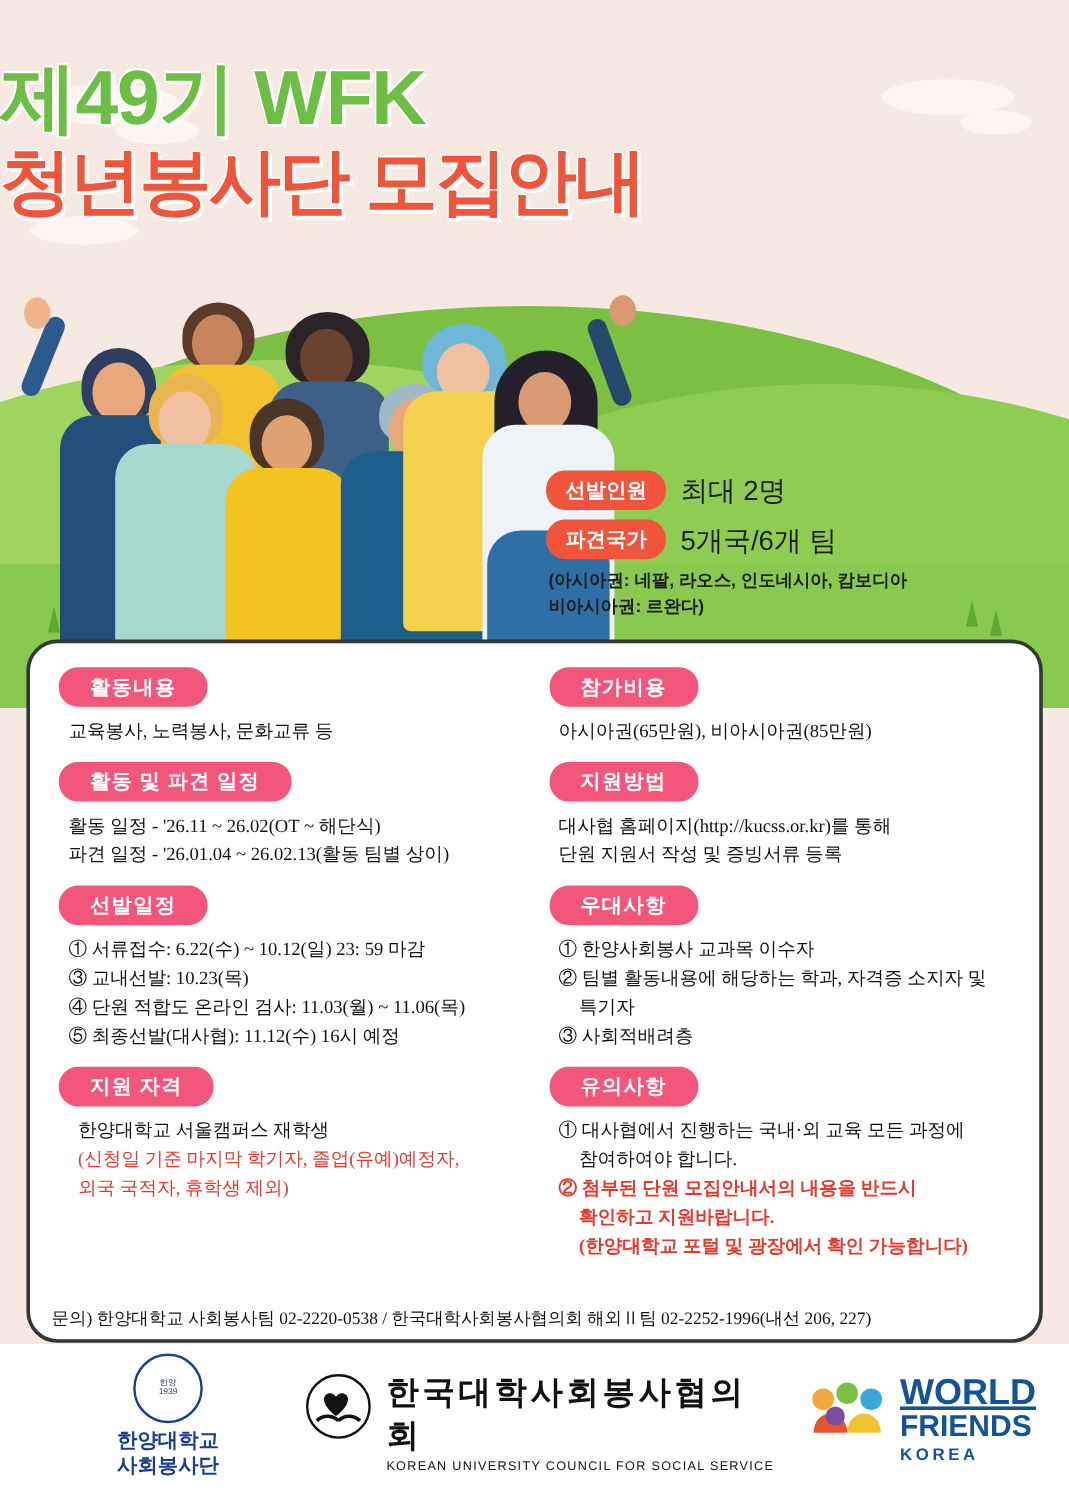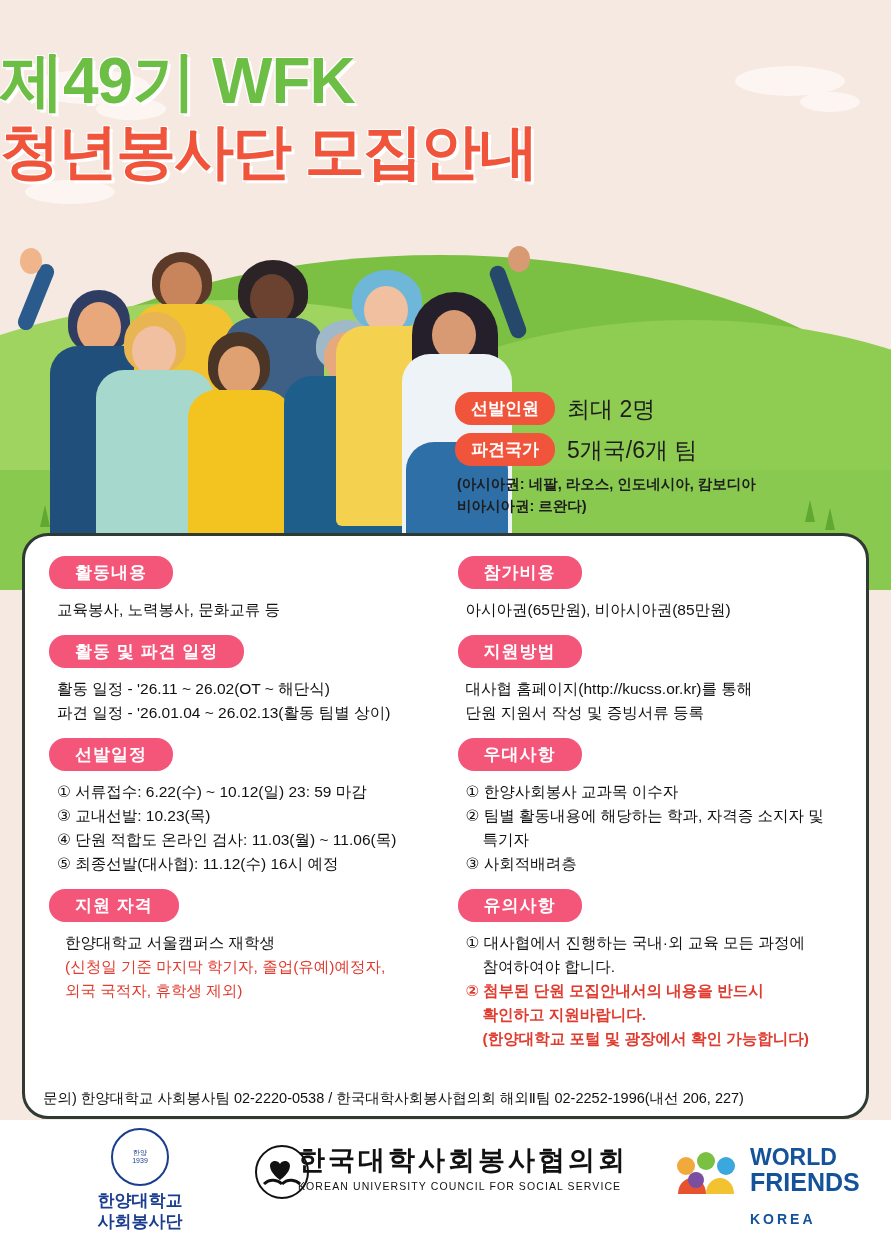--- a/index.html
+++ b/index.html
@@ -144,20 +144,21 @@
   
   .card {
     position: absolute;
     left: 22px; top: 533px;
     width: 847px; height: 586px;
     background: #ffffff;
     border: 3px solid #2f3a33;
     border-radius: 26px;
     z-index: 7;
     padding: 20px 24px 10px 24px;
+    font-family: Liberation Serif, serif;
   }
   .cols { display: flex; gap: 24px; }
   .col { width: 50%; }
 
   .sec { margin-bottom: 13px; }
   .sec-title {
     display: inline-block;
     background: #f4567a;
     color: #ffffff;
     font-weight: bold;
@@ -205,31 +206,31 @@
     font-size: 7px; color: #1b3d8f;
     display: flex; align-items: center; justify-content: center;
     flex-direction: column; line-height: 1.2;
   }
   .logo1 .name { color: #1b3d8f; font-weight: bold; font-size: 17px; line-height: 1.25; }
 
   .kucss-mark {
     width: 64px; height: 56px;
     position: absolute; left: 0; top: 2px;
   }
-  .kucss-text { margin-left: 48px; text-align: left; }
+  .kucss-text { margin-left: 72px; text-align: left; }
   .kucss-kr {
     font-size: 27px; font-weight: bold; color: #111; letter-spacing: 3px;
     font-family: "Liberation Serif", "DejaVu Serif", serif;
   }
   .kucss-en { font-size: 10.5px; letter-spacing: 1.1px; color: #111; margin-top: 2px; }
 
   .wf-text { margin-left: 78px; text-align: left; color: #14539a; }
-  .wf-1 { font-size: 23px; font-weight: bold; line-height: 1.0; }
+  .wf-1 { font-size: 30px; font-weight: bold; line-height: 1.0; text-decoration: underline; }
   .wf-2 { font-size: 25px; font-weight: bold; line-height: 1.05; }
-  .wf-3 { font-size: 14px; font-weight: bold; letter-spacing: 3px; margin-top: 16px; }
+  .wf-3 { font-size: 14px; font-weight: bold; letter-spacing: 3px; margin-top: 2px; }
 </style>
 </head>
 <body>
 
 <div id="poster">
 
   <div class="sky">
     <div class="cloud c1"></div>
     <div class="cloud c2"></div>
     <div class="cloud c3"></div>

